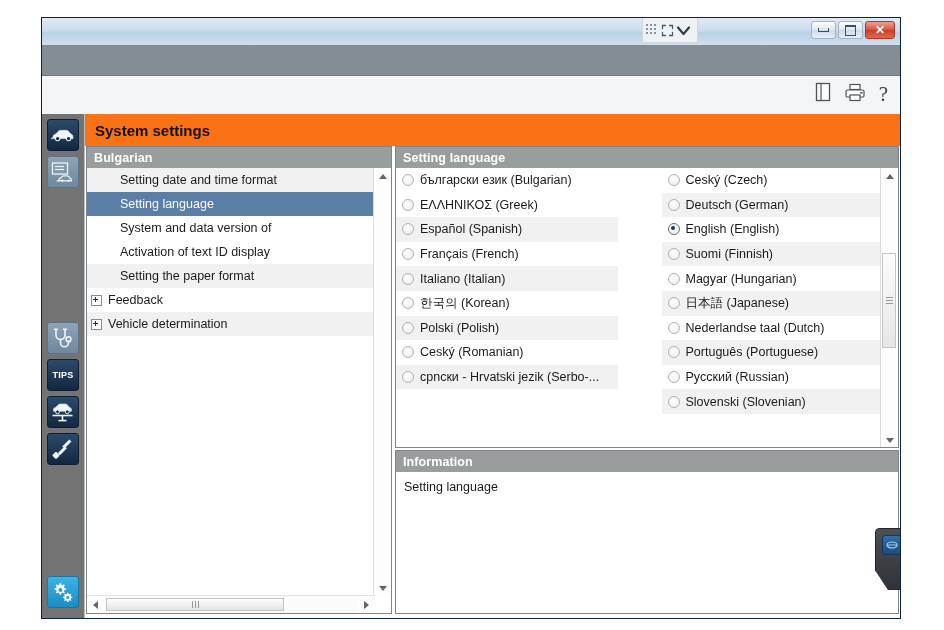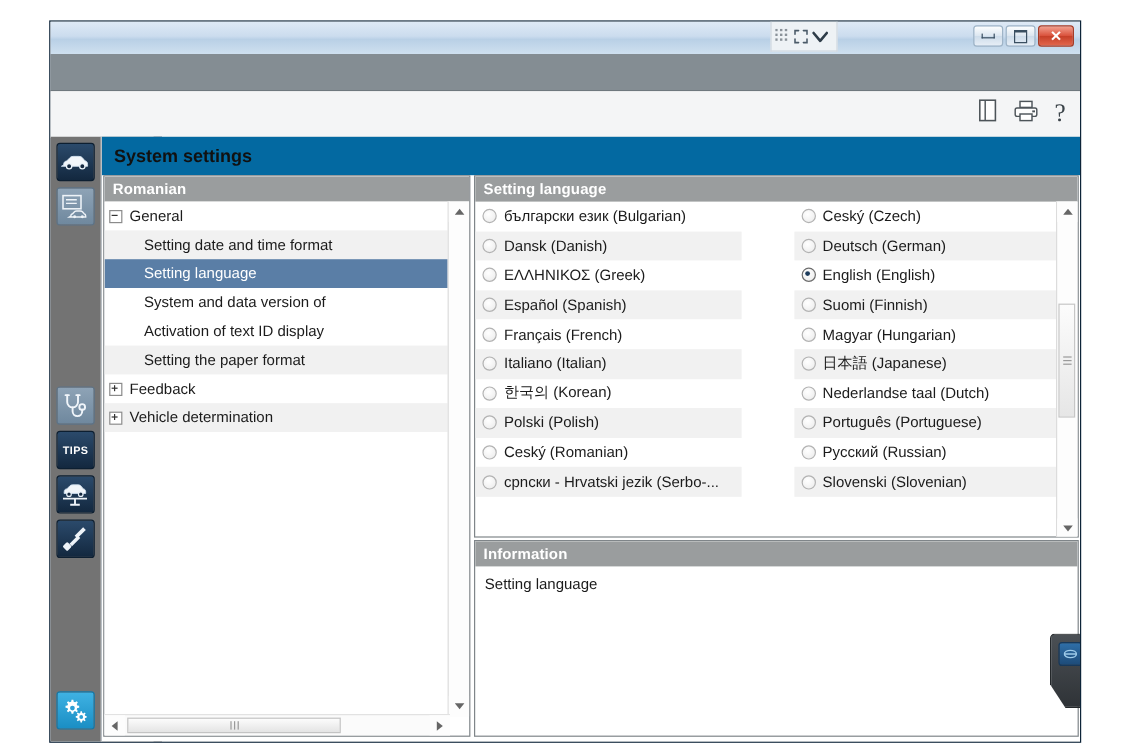--- a/index.html
+++ b/index.html
@@ -110,21 +110,21 @@
   #content {
     position: absolute; left: 42px; top: 96px;
     width: 816px; height: 504px;
     background: #ffffff;
     border-left: 1px solid #b9bfc4;
   }
 
   #page-title-bar {
     position: absolute; left: 0; top: 0;
     width: 100%; height: 32px;
-    background: #0369a1;
+    background: #f97316;
     display: flex; align-items: center;
     padding-left: 10px; box-sizing: border-box;
   }
   #page-title-bar .t {
     font-size: 15px; font-weight: bold; color: #111;
   }
 
   
   .panel-header {
     height: 21px;
@@ -463,27 +463,23 @@
     </div>
   </div>
 
   <div id="content">
 
     <div id="page-title-bar">
       <span class="t">System settings</span>
     </div>
 
     <div id="tree-panel">
-      <div class="panel-header">Romanian</div>
+      <div class="panel-header">Bulgarian</div>
 
       <div id="tree-body">
-        <div class="tree-row">
-          <span class="expander"></span>
-          <span>General</span>
-        </div>
         <div class="tree-row alt">
           <span class="indent"></span>
           <span>Setting date and time format</span>
         </div>
         <div class="tree-row sel">
           <span class="indent"></span>
           <span>Setting language</span>
         </div>
         <div class="tree-row">
           <span class="indent"></span>
@@ -538,24 +534,20 @@
     <div id="lang-panel">
       <div class="panel-header">Setting language</div>
 
       <div id="lang-body">
         <div class="lang-grid">
           <div class="lang-col">
             <div class="lang-row">
               <span class="radio"></span>
               <span>български език (Bulgarian)</span>
             </div>
-            <div class="lang-row alt">
-              <span class="radio"></span>
-              <span>Dansk (Danish)</span>
-            </div>
             <div class="lang-row">
               <span class="radio"></span>
               <span>ΕΛΛΗΝΙΚΟΣ (Greek)</span>
             </div>
             <div class="lang-row alt">
               <span class="radio"></span>
               <span>Español (Spanish)</span>
             </div>
             <div class="lang-row">
               <span class="radio"></span>

